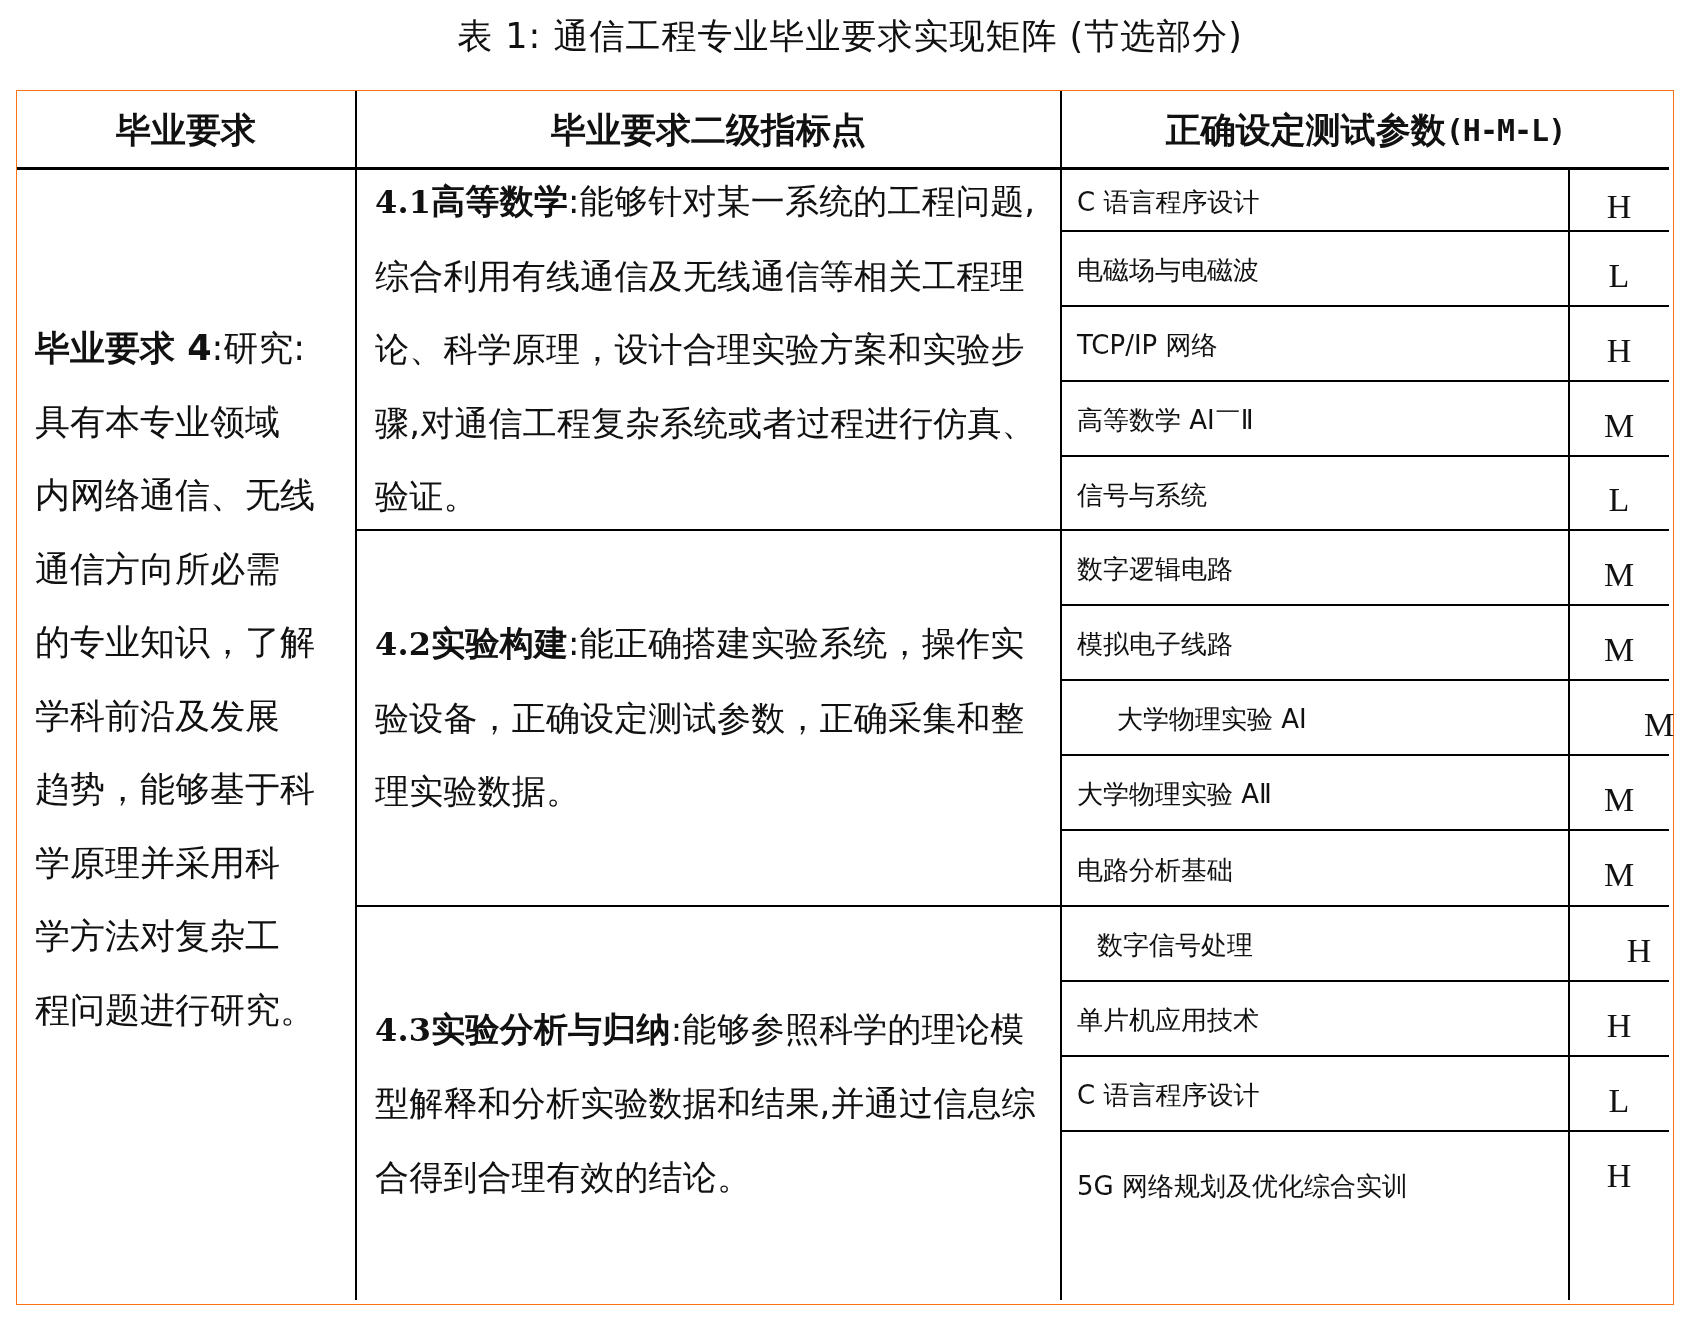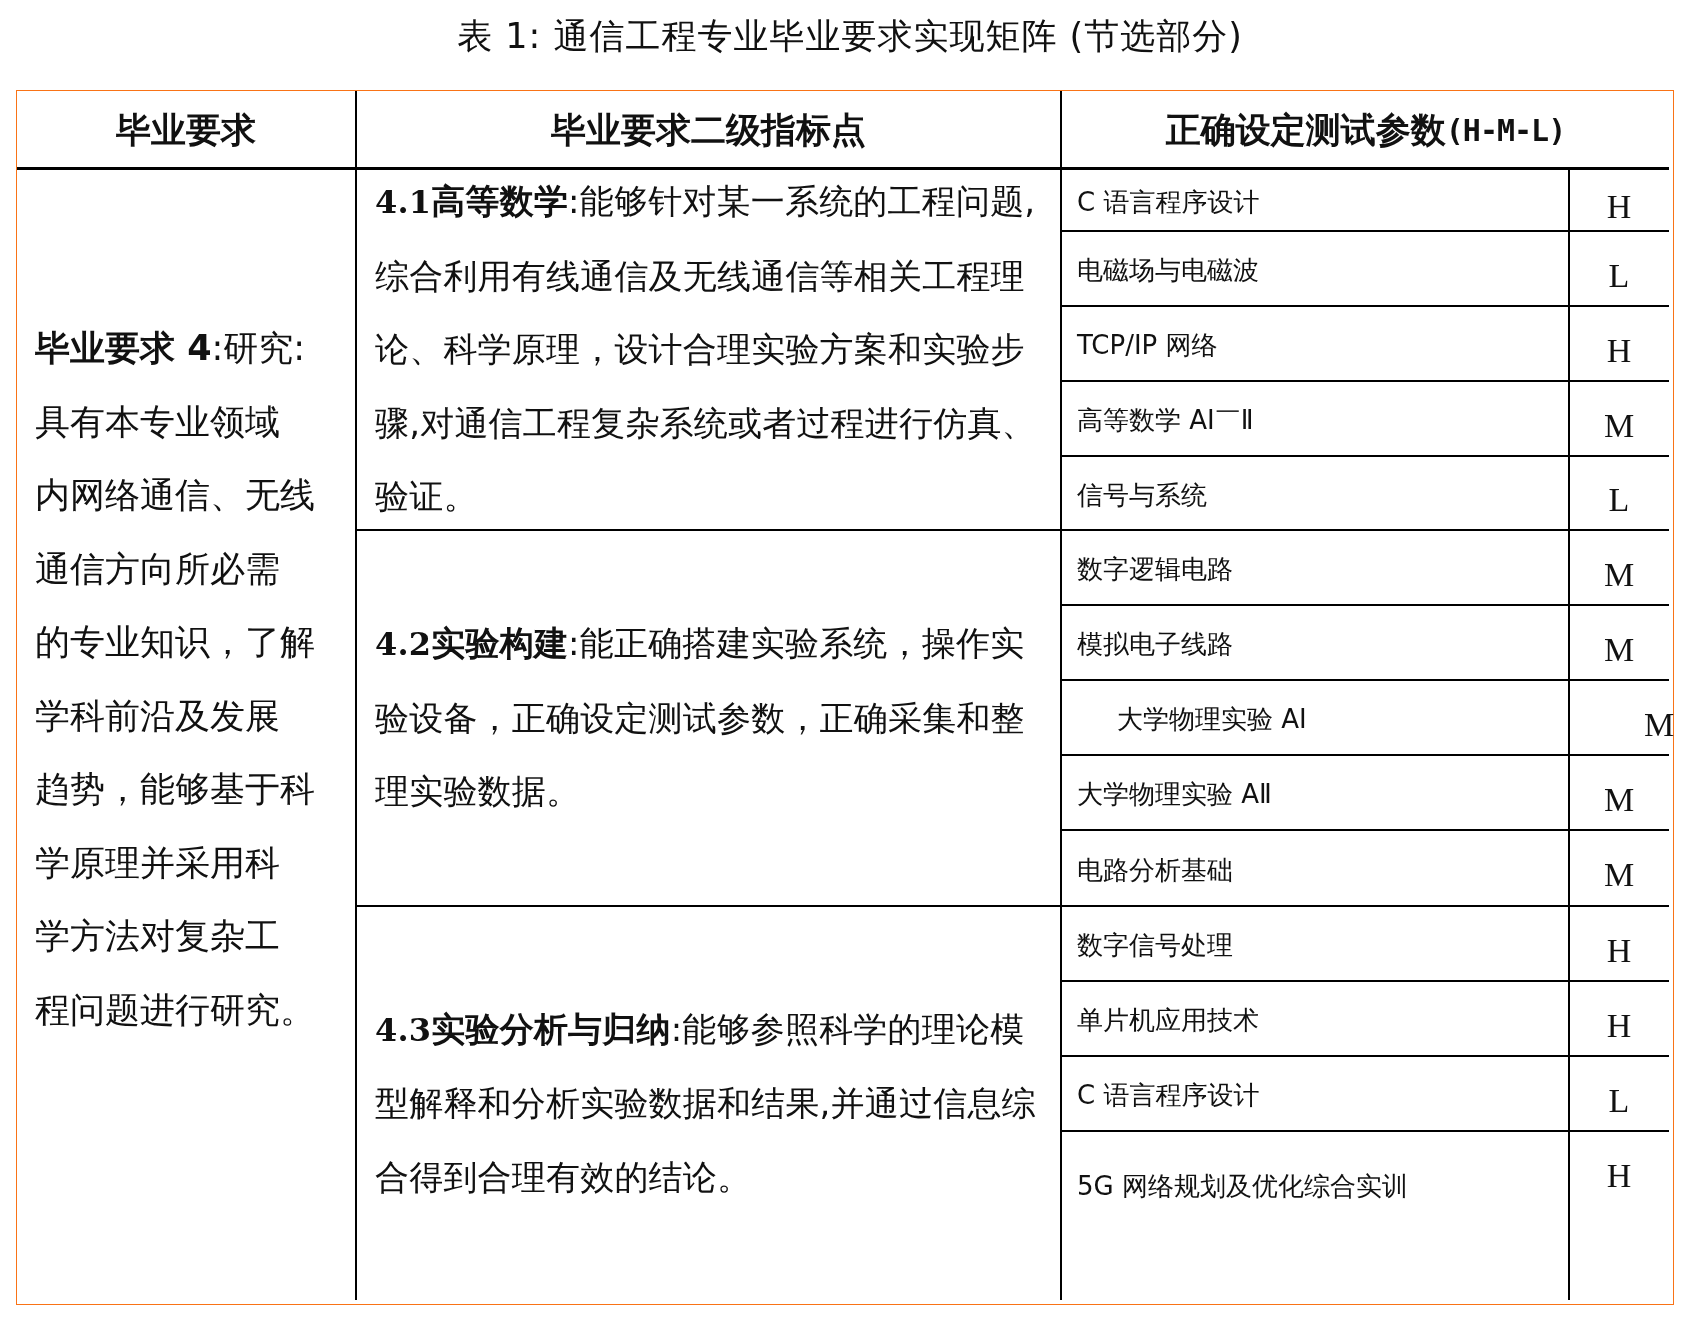--- a/index.html
+++ b/index.html
@@ -231,21 +231,21 @@
   </div>
   <div class="course-row" style="top:665px;height:73px;">
     <div class="course-name">大学物理实验 AⅡ</div>
     <div class="course-weight">M</div>
   </div>
   <div class="course-row" style="top:740px;height:74px;">
     <div class="course-name">电路分析基础</div>
     <div class="course-weight">M</div>
   </div>
 
-  <div class="course-row" style="top:816px;height:73px;">
+  <div class="course-row" style="top:816px;height:73px;margin-left:20px;">
     <div class="course-name">数字信号处理</div>
     <div class="course-weight">H</div>
   </div>
   <div class="course-row" style="top:891px;height:73px;">
     <div class="course-name">单片机应用技术</div>
     <div class="course-weight">H</div>
   </div>
   <div class="course-row" style="top:966px;height:73px;">
     <div class="course-name">C 语言程序设计</div>
     <div class="course-weight">L</div>

